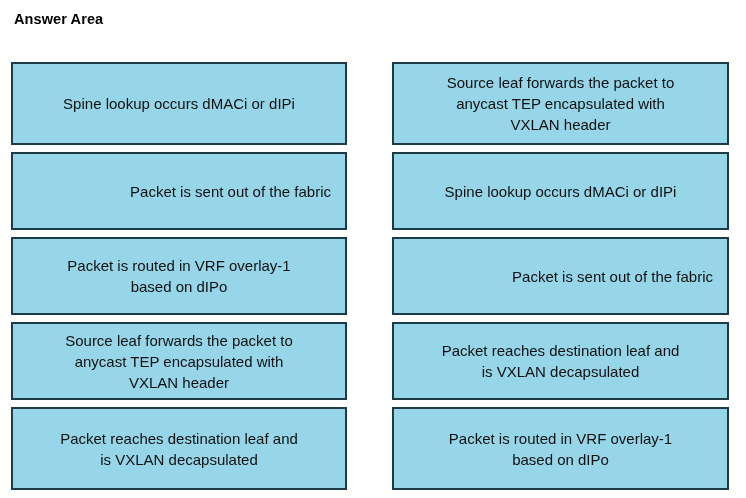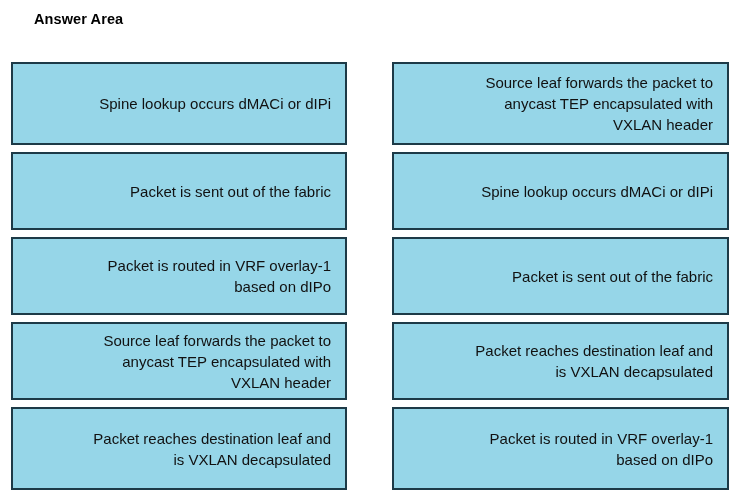--- a/index.html
+++ b/index.html
@@ -21,21 +21,20 @@
   }
   .page-title {
     position: absolute;
     left: 14px;
     top: 10px;
     font-size: 14.5px;
     font-weight: bold;
     color: #000000;
     letter-spacing: 0.1px;
     line-height: 18px;
-    margin-left: 20px;
   }
   .answer-columns {
     position: absolute;
     left: 0;
     top: 0;
     width: 746px;
     height: 498px;
   }
   .answer-column {
     position: absolute;
@@ -68,21 +67,21 @@
     font-size: 15px;
     line-height: 21px;
     color: #111111;
     width: 100%;
     white-space: pre-line;
   }
   .answer-box.center .answer-box-label {
     text-align: right;
   }
   .answer-box.left-text .answer-box-label {
-    text-align: right;
+    text-align: center;
   }
 </style>
 </head>
 <body>
 
 <div id="page-root">
 
   <div class="page-title">Answer Area</div>
 
   <div class="answer-columns">

